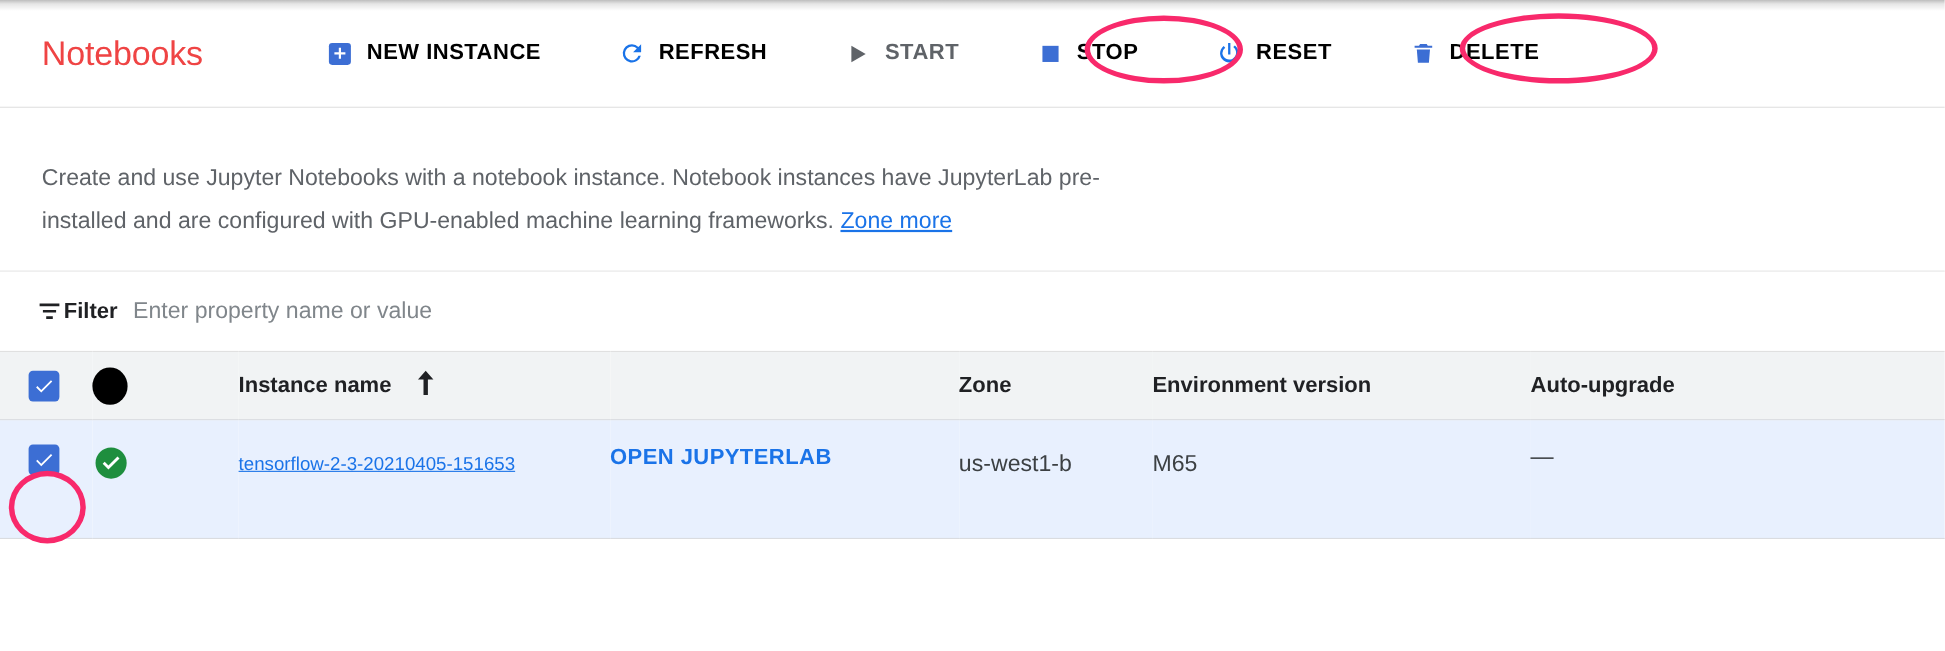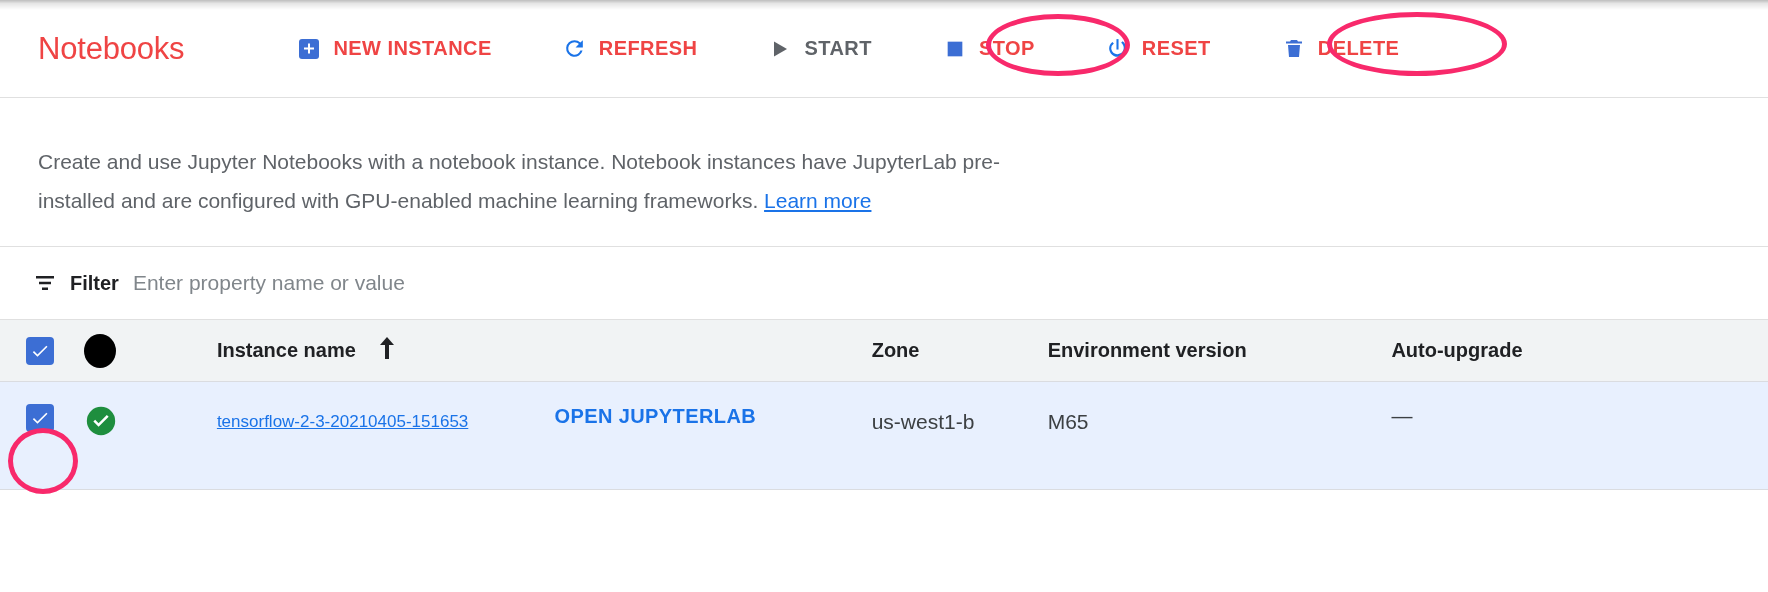--- a/index.html
+++ b/index.html
@@ -55,21 +55,21 @@
     display: flex;
     align-items: center;
     gap: 11px;
     background: none;
     border: none;
     cursor: pointer;
     font-family: "Liberation Sans", sans-serif;
     font-size: 20px;
     font-weight: 600;
     letter-spacing: 0.45px;
-    color: #ef4444;
+    color: #000000;
     padding: 8px 4px;
     margin-right: 62px;
     white-space: nowrap;
   }
   .tb-btn.disabled { color: #5f6368; cursor: default; }
   .tb-btn:last-child { margin-right: 0; }
   .tb-ico { display: flex; align-items: center; justify-content: center; width: 26px; height: 26px; flex: 0 0 26px; }
   .tb-ico svg { display: block; }
 
   
@@ -95,21 +95,20 @@
     display: flex;
     align-items: center;
     padding-left: 32px;
     background: #ffffff;
   }
   .filter-ico { width: 26px; height: 26px; display:flex; align-items:center; justify-content:center; flex:0 0 26px; }
   .filter-label {
     font-size: 20px;
     font-weight: 700;
     color: #202124;
-    margin-left: 12px;
     white-space: nowrap;
   }
   .filter-input {
     border: none;
     outline: none;
     background: transparent;
     font-family: "Liberation Sans", sans-serif;
     font-size: 21px;
     color: #3c4043;
     margin-left: 14px;
@@ -260,21 +259,21 @@
               <path d="M9 3h6l1 1.5h4v2H4v-2h4zM6 8h12l-1 12H7z" fill="#3c6ed4"></path>
             </svg>
         </span>
         <span>DELETE</span>
       </button>
 
     </div>
   </div>
 
   <div class="desc">
-    <p><span>Create and use Jupyter Notebooks with a notebook instance. Notebook instances have JupyterLab pre-installed and are configured with GPU-enabled machine learning frameworks. </span><a href="#">Learn more</a></p>
+    <p><span>Create and use Jupyter Notebooks with a notebook instance. Notebook instances have JupyterLab pre-installed and are configured with GPU-enabled machine learning frameworks. </span><a href="#">Zone more</a></p>
   </div>
 
   <div class="filter-row">
     <span class="filter-ico">
       <svg width="24" height="24" viewBox="0 0 24 24">
           <path d="M3 5h18v2.4H3zm3 5.8h12v2.4H6zm3 5.8h6V19H9z" fill="#202124"></path>
         </svg>
     </span>
     <span class="filter-label">Filter</span>
     <input class="filter-input" type="text" value="" placeholder="Enter property name or value" style="">

